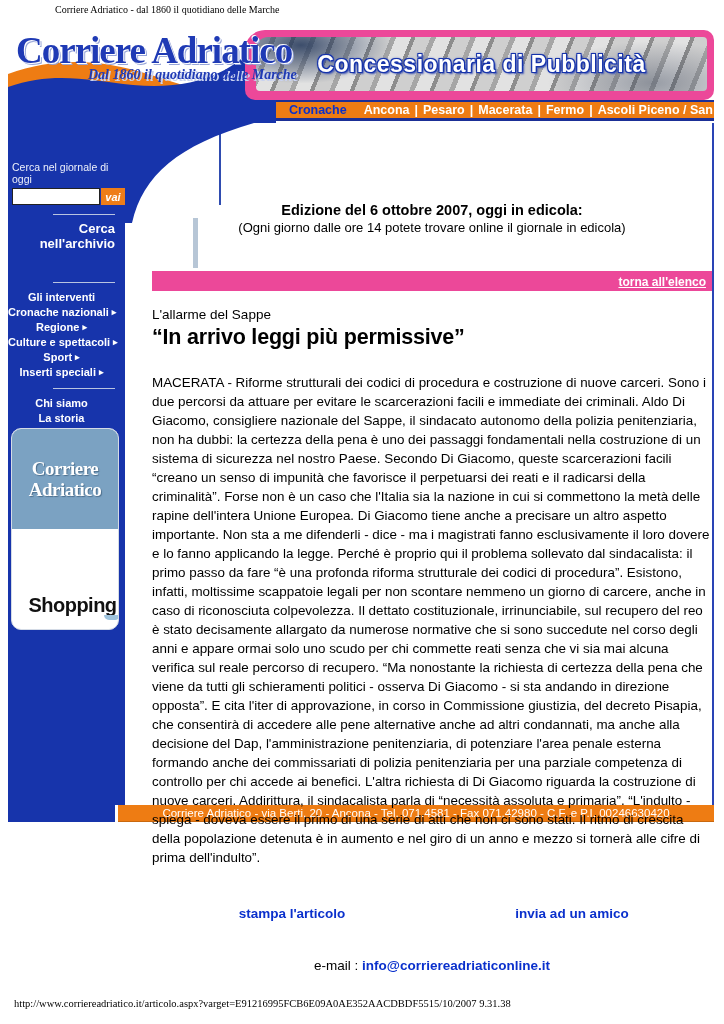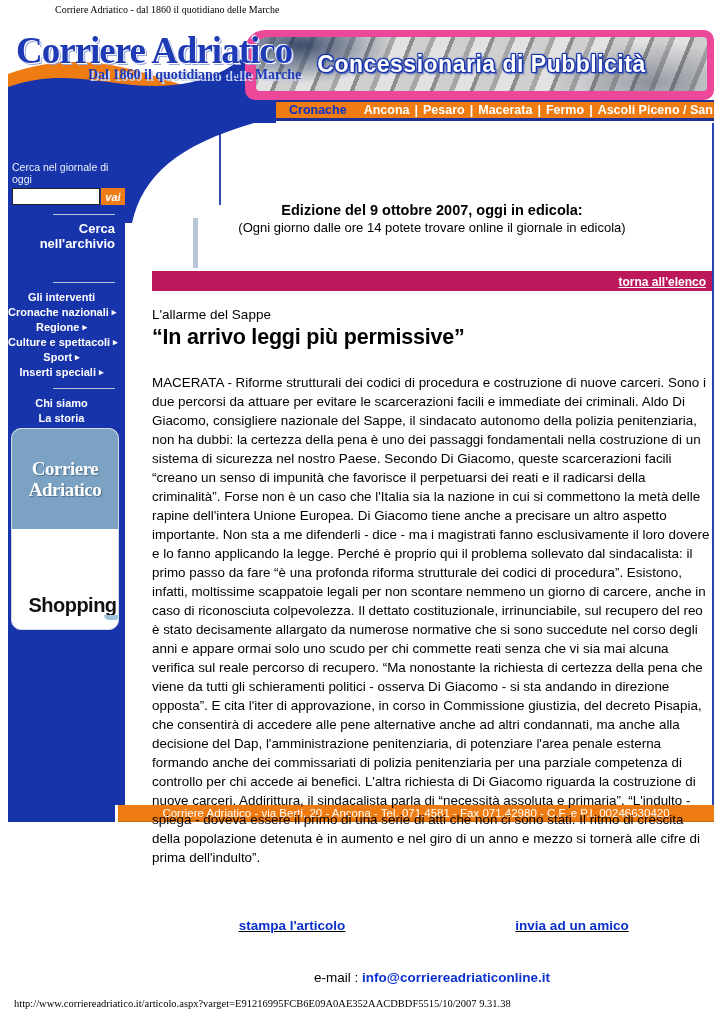--- a/index.html
+++ b/index.html
@@ -55,21 +55,21 @@
     text-shadow: 0 0 2px #1734ab, 0 0 3px #1734ab, 1px 1px 0 #1734ab,
                  -1px -1px 0 #1734ab, 1px -1px 0 #1734ab, -1px 1px 0 #1734ab, 2px 2px 2px #4055b5;
   }
   .logo { position:absolute; left:8px; top:2px; z-index:5; }
   .logo-title {
     font-family:"Liberation Serif", serif; font-size:37px; font-weight:bold;
     color:#1f3ab5; letter-spacing:-1px; line-height:38px;
     text-shadow:1px 1px 0 #fff, -1px -1px 0 #fff, 2px 2px 0 #98a6d8;
   }
   .logo-tagline {
-    font-family:"Liberation Serif", serif; font-weight:bold;
+    font-family:"Liberation Serif", serif; font-style:italic; font-weight:bold;
     font-size:14px; color:#1f3ab5; margin:-3px 12px 0 72px;
     text-shadow:2px 2px 0 #c9d2ef;
   }
 
   
   .middle { position:relative; height:682px; border-right:2px solid #2a44b5; box-sizing:border-box; }
   .sidebar-bg { position:absolute; left:0; top:0; width:117px; height:682px; background:#1734ab; }
   .curve-svg { position:absolute; left:0; top:0; z-index:1; }
   .sidebar { position:absolute; left:0; top:0; width:117px; z-index:5; }
   .search-label { font-size:10.5px; color:#eef1fb; margin:38px 0 3px 4px; }
@@ -104,28 +104,28 @@
   .ad-bottom { height:88px; display:flex; align-items:flex-end; justify-content:center;padding-left:15px; }
   .ad-shopping { position:relative; font-size:20px; font-weight:bold; color:#111; letter-spacing:-.5px; }
   .ad-swoosh { position:absolute; right:-3px; bottom:-3px; width:16px; height:5px; background:#9fc4de; border-radius:0 0 10px 10px; }
 
   .content { position:absolute; left:144px; top:0; width:560px; z-index:2; }
   .vline-dark { position:absolute; left:211px; top:2px; width:2px; height:80px; background:#2f4cb0; }
   .vline-light { position:absolute; left:185px; top:95px; width:5px; height:50px; background:#b7c6d6; }
   .edition-title { margin-top:79px; text-align:center; font-weight:bold; font-size:14.5px; color:#000; }
   .edition-sub { text-align:center; font-size:13px; color:#000; margin-top:2px; }
   .list-bar {
-    margin-top:36px; height:20px; background:#be185d;
+    margin-top:36px; height:20px; background:#ec4899;
     text-align:right; line-height:20px; padding-right:6px; box-sizing:border-box;
   }
   .back-link { color:#fff; font-weight:bold; font-size:12px; text-decoration:underline; cursor:pointer; }
   .kicker { margin-top:16px; font-size:13.5px; color:#000; }
   .article-title { margin:3px 0 0; font-size:21.5px; font-weight:bold; color:#000; letter-spacing:-.2px; }
   .article-body { margin-top:23px; font-size:13.4px; line-height:19px; color:#000; }
-  .actions { margin-top:51px; display:flex;text-decoration:underline; }
+  .actions { margin-top:39px; display:flex; }
   .action-link { flex:1; text-align:center; color:#0a30cc; font-weight:bold; font-size:13.5px; cursor:pointer; }
   .email-row { margin-top:37px; text-align:center; font-size:13.5px; color:#000; }
   .email-link { color:#0a30cc; font-weight:bold; cursor:pointer; }
 
   
   .footer-row { display:flex; height:17px; }
   .footer-stub { width:107px; background:#1734ab; }
   .footer-gap { width:3px; }
   .footer-bar {
     flex:1; background:#ee7c13; color:#fff; font-size:11.5px;
@@ -204,21 +204,21 @@
       <div class="ad-top">Corriere Adriatico</div>
       <div class="ad-bottom">
         <span class="ad-shopping">Shopping<span class="ad-swoosh"></span></span>
       </div>
     </div>
 
     <div class="vline-dark"></div>
     <div class="vline-light"></div>
 
     <div class="content">
-      <div class="edition-title">Edizione del 9 ottobre 2007, oggi in edicola:</div>
+      <div class="edition-title">Edizione del 6 ottobre 2007, oggi in edicola:</div>
       <div class="edition-sub">(Ogni giorno dalle ore 14 potete trovare online il giornale in edicola)</div>
 
       <div class="list-bar">
         <a class="back-link">torna all'elenco</a>
       </div>
 
       <div class="kicker">L'allarme del Sappe</div>
       <h1 class="article-title">“In arrivo leggi più permissive”</h1>
       <p class="article-body">MACERATA - Riforme strutturali dei codici di procedura e costruzione di nuove carceri. Sono i due percorsi da attuare per evitare le scarcerazioni facili e immediate dei criminali. Aldo Di Giacomo, consigliere nazionale del Sappe, il sindacato autonomo della polizia penitenziaria, non ha dubbi: la certezza della pena è uno dei passaggi fondamentali nella costruzione di un sistema di sicurezza nel nostro Paese. Secondo Di Giacomo, queste scarcerazioni facili “creano un senso di impunità che favorisce il perpetuarsi dei reati e il radicarsi della criminalità”. Forse non è un caso che l'Italia sia la nazione in cui si commettono la metà delle rapine dell'intera Unione Europea. Di Giacomo tiene anche a precisare un altro aspetto importante. Non sta a me difenderli - dice - ma i magistrati fanno esclusivamente il loro dovere e lo fanno applicando la legge. Perché è proprio qui il problema sollevato dal sindacalista: il primo passo da fare “è una profonda riforma strutturale dei codici di procedura”. Esistono, infatti, moltissime scappatoie legali per non scontare nemmeno un giorno di carcere, anche in caso di riconosciuta colpevolezza. Il dettato costituzionale, irrinunciabile, sul recupero del reo è stato decisamente allargato da numerose normative che si sono succedute nel corso degli anni e appare ormai solo uno scudo per chi commette reati senza che vi sia mai alcuna verifica sul reale percorso di recupero. “Ma nonostante la richiesta di certezza della pena che viene da tutti gli schieramenti politici - osserva Di Giacomo - si sta andando in direzione opposta”. E cita l'iter di approvazione, in corso in Commissione giustizia, del decreto Pisapia, che consentirà di accedere alle pene alternative anche ad altri condannati, ma anche alla decisione del Dap, l'amministrazione penitenziaria, di potenziare l'area penale esterna formando anche dei commissariati di polizia penitenziaria per una parziale competenza di controllo per chi accede ai benefici. L'altra richiesta di Di Giacomo riguarda la costruzione di nuove carceri. Addirittura, il sindacalista parla di “necessità assoluta e primaria”. “L'indulto - spiega - doveva essere il primo di una serie di atti che non ci sono stati. Il ritmo di crescita della popolazione detenuta è in aumento e nel giro di un anno e mezzo si tornerà alle cifre di prima dell'indulto”.</p>
 

